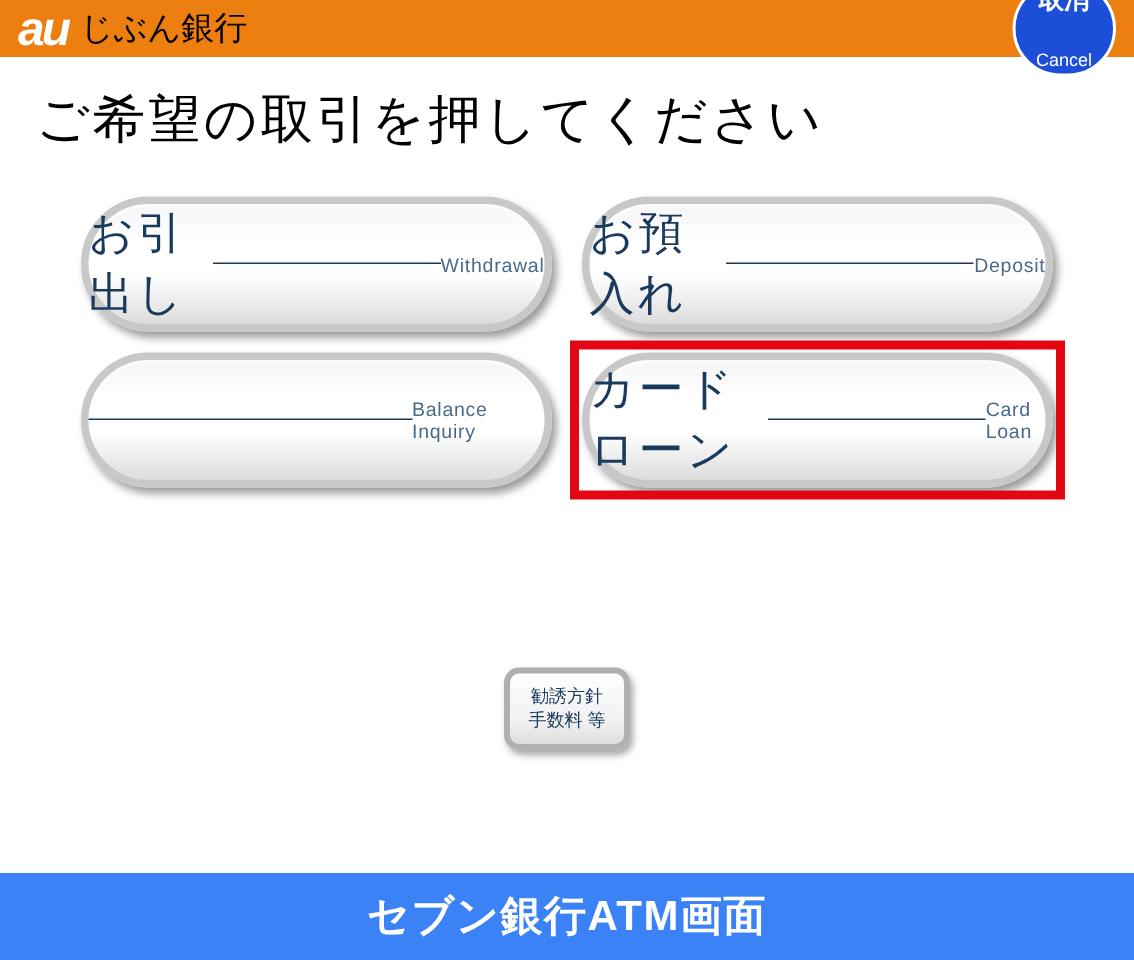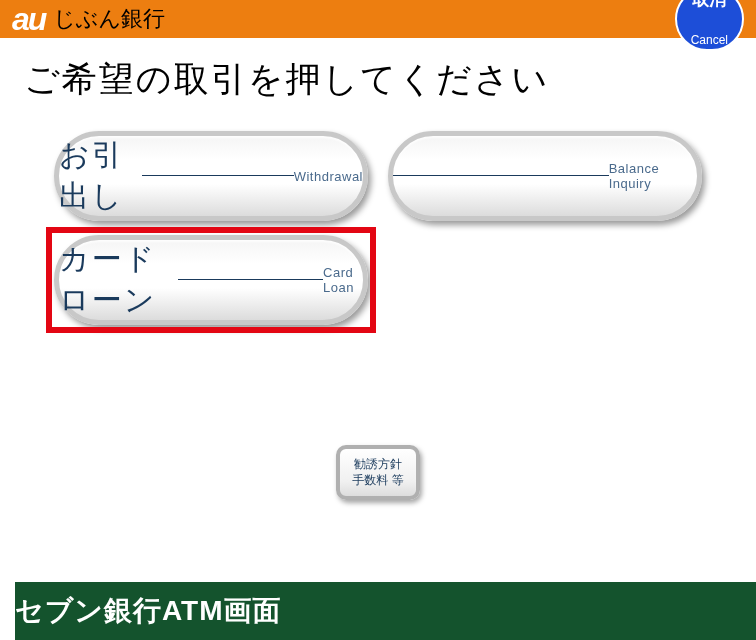--- a/index.html
+++ b/index.html
@@ -129,27 +129,27 @@
       padding: 8px 12px;
       text-align: center;
       color: #1a3a5c;
       font-size: 12px;
       line-height: 1.3;
       cursor: pointer;
     }
     .footer {
       position: absolute;
       bottom: 0;
-      left: 15px;
+      left: 0;
       right: 0;
-      background: #14532d;
+      background: #3b82f6;
       height: 58px;
       display: flex;
       align-items: center;
-      justify-content: flex-start;
+      justify-content: center;
     }
     .footer-text {
       color: #fff;
       font-size: 28px;
       font-weight: bold;
       letter-spacing: 1px;
     }
   </style>
 </head>
 <body>
@@ -169,20 +169,25 @@
   <div class="prompt">ご希望の取引を押してください</div>
 
   <div class="button-grid">
 
     <div class="tx-button">
       <span class="tx-jp">お引出し</span>
       <div class="tx-underline"></div>
       <span class="tx-en">Withdrawal</span>
     </div>
 
+    <div class="tx-button">
+      <span class="tx-jp">お預入れ</span>
+      <div class="tx-underline"></div>
+      <span class="tx-en">Deposit</span>
+    </div>
 
     <div class="tx-button">
       <div class="tx-underline"></div>
       <span class="tx-en">Balance Inquiry</span>
     </div>
 
     <div class="highlight-wrap">
       <div class="tx-button">
         <span class="tx-jp">カードローン</span>
         <div class="tx-underline"></div>

